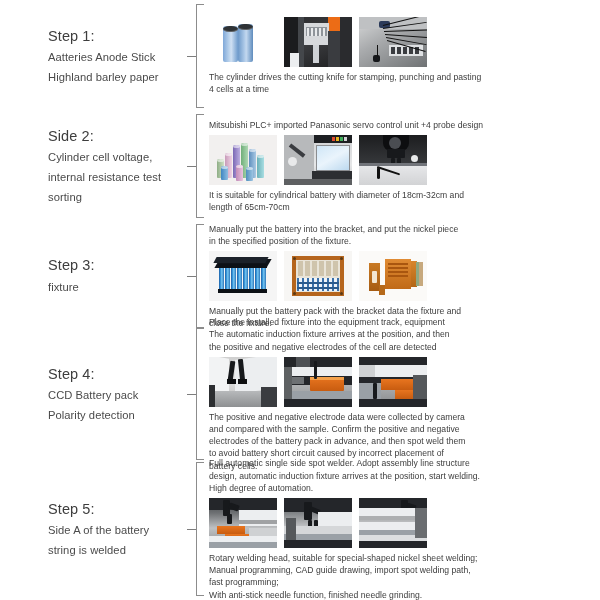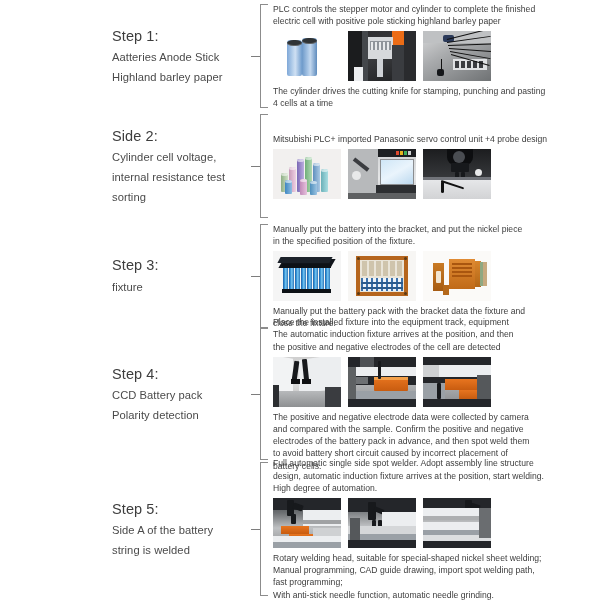--- a/index.html
+++ b/index.html
@@ -25,21 +25,21 @@
   .step {
     position: absolute;
     left: 0;
     width: 600px;
     display: flex;
     align-items: center;
   }
 
   .step-label {
     width: 120px;
-    margin-left: 112px;
+    margin-left: 48px;
     flex: 0 0 auto;
     line-height: 1.55;
   }
   .step-title {
     font-size: 14.5px;
     color: #3d3d3d;
     letter-spacing: .1px;
     white-space: nowrap;
     margin-bottom: 1px;
   }
@@ -164,22 +164,20 @@
     <div class="step-label">
       <div class="step-title">Step 1:</div>
       <div class="step-sub">Aatteries Anode Stick</div>
       <div class="step-sub">Highland barley paper</div>
     </div>
     <div class="connector">
         <div class="dash"></div>
       </div>
     <div class="bracket"></div>
     <div class="step-body">
-      <div class="cap cap-top">PLC controls the stepper motor and cylinder to complete the finished
-electric cell with positive pole sticking highland barley paper</div>
       <div class="thumbs">
 
         <div class="thumb">
           <div class="fill cellbg"></div>
           <div class="cyl" style="left:14px;top:9px;width:15px;height:36px;background:linear-gradient(90deg,#7fa8d8 0%,#b9d2ec 40%,#cfe0f3 55%,#6f9ccd 100%);"></div>
           <div class="cyl" style="left:29px;top:7px;width:15px;height:38px;background:linear-gradient(90deg,#6d99c9 0%,#a9c6e6 40%,#c3d8ef 55%,#5f8cbd 100%);"></div>
         </div>
 
         <div class="thumb">
           <div class="fill mch"></div>
@@ -275,20 +273,22 @@
           <div class="arm" style="left:28px;top:14px;width:18px;height:9px;"></div>
           <div class="arm" style="left:32px;top:23px;width:4px;height:8px;"></div>
           <div class="arm" style="left:38px;top:23px;width:4px;height:8px;"></div>
           <div class="bar" style="left:0;top:28px;width:68px;height:3px;background:#71747a;"></div>
           <div class="wire" style="left:18px;top:31px;width:24px;height:2px;border-radius:4px;transform:rotate(18deg);transform-origin:left;"></div>
           <div class="wire" style="left:18px;top:32px;width:3px;height:12px;border-radius:3px;"></div>
           <div class="bar" style="left:52px;top:20px;width:7px;height:7px;background:#e8e9ea;border-radius:50%;"></div>
         </div>
 
       </div>
+      <div class="cap cap-bot">It is suitable for cylindrical battery with diameter of 18cm-32cm and
+length of 65cm-70cm</div>
     </div>
   </div>
 
   <div class="step" style="top:224px;height:104px;">
     <div class="step-label">
       <div class="step-title">Step 3:</div>
       <div class="step-sub">fixture</div>
     </div>
     <div class="connector">
         <div class="dash"></div>
@@ -482,17 +482,17 @@
           <div class="greyband" style="left:0;top:32px;width:68px;height:5px;"></div>
           <div class="bar" style="left:0;top:37px;width:68px;height:6px;background:#dcdee0;"></div>
           <div class="darkband" style="left:0;top:43px;width:68px;height:7px;"></div>
           <div class="bar" style="left:56px;top:10px;width:12px;height:30px;background:#6a6d70;"></div>
         </div>
 
       </div>
       <div class="cap cap-bot">Rotary welding head, suitable for special-shaped nickel sheet welding;
 Manual programming, CAD guide drawing, import spot welding path,
 fast programming;
-With anti-stick needle function, automatic needle grinding.</div>
+With anti-stick needle function, finished needle grinding.</div>
     </div>
   </div>
 
 </div>
 
 </body></html>

